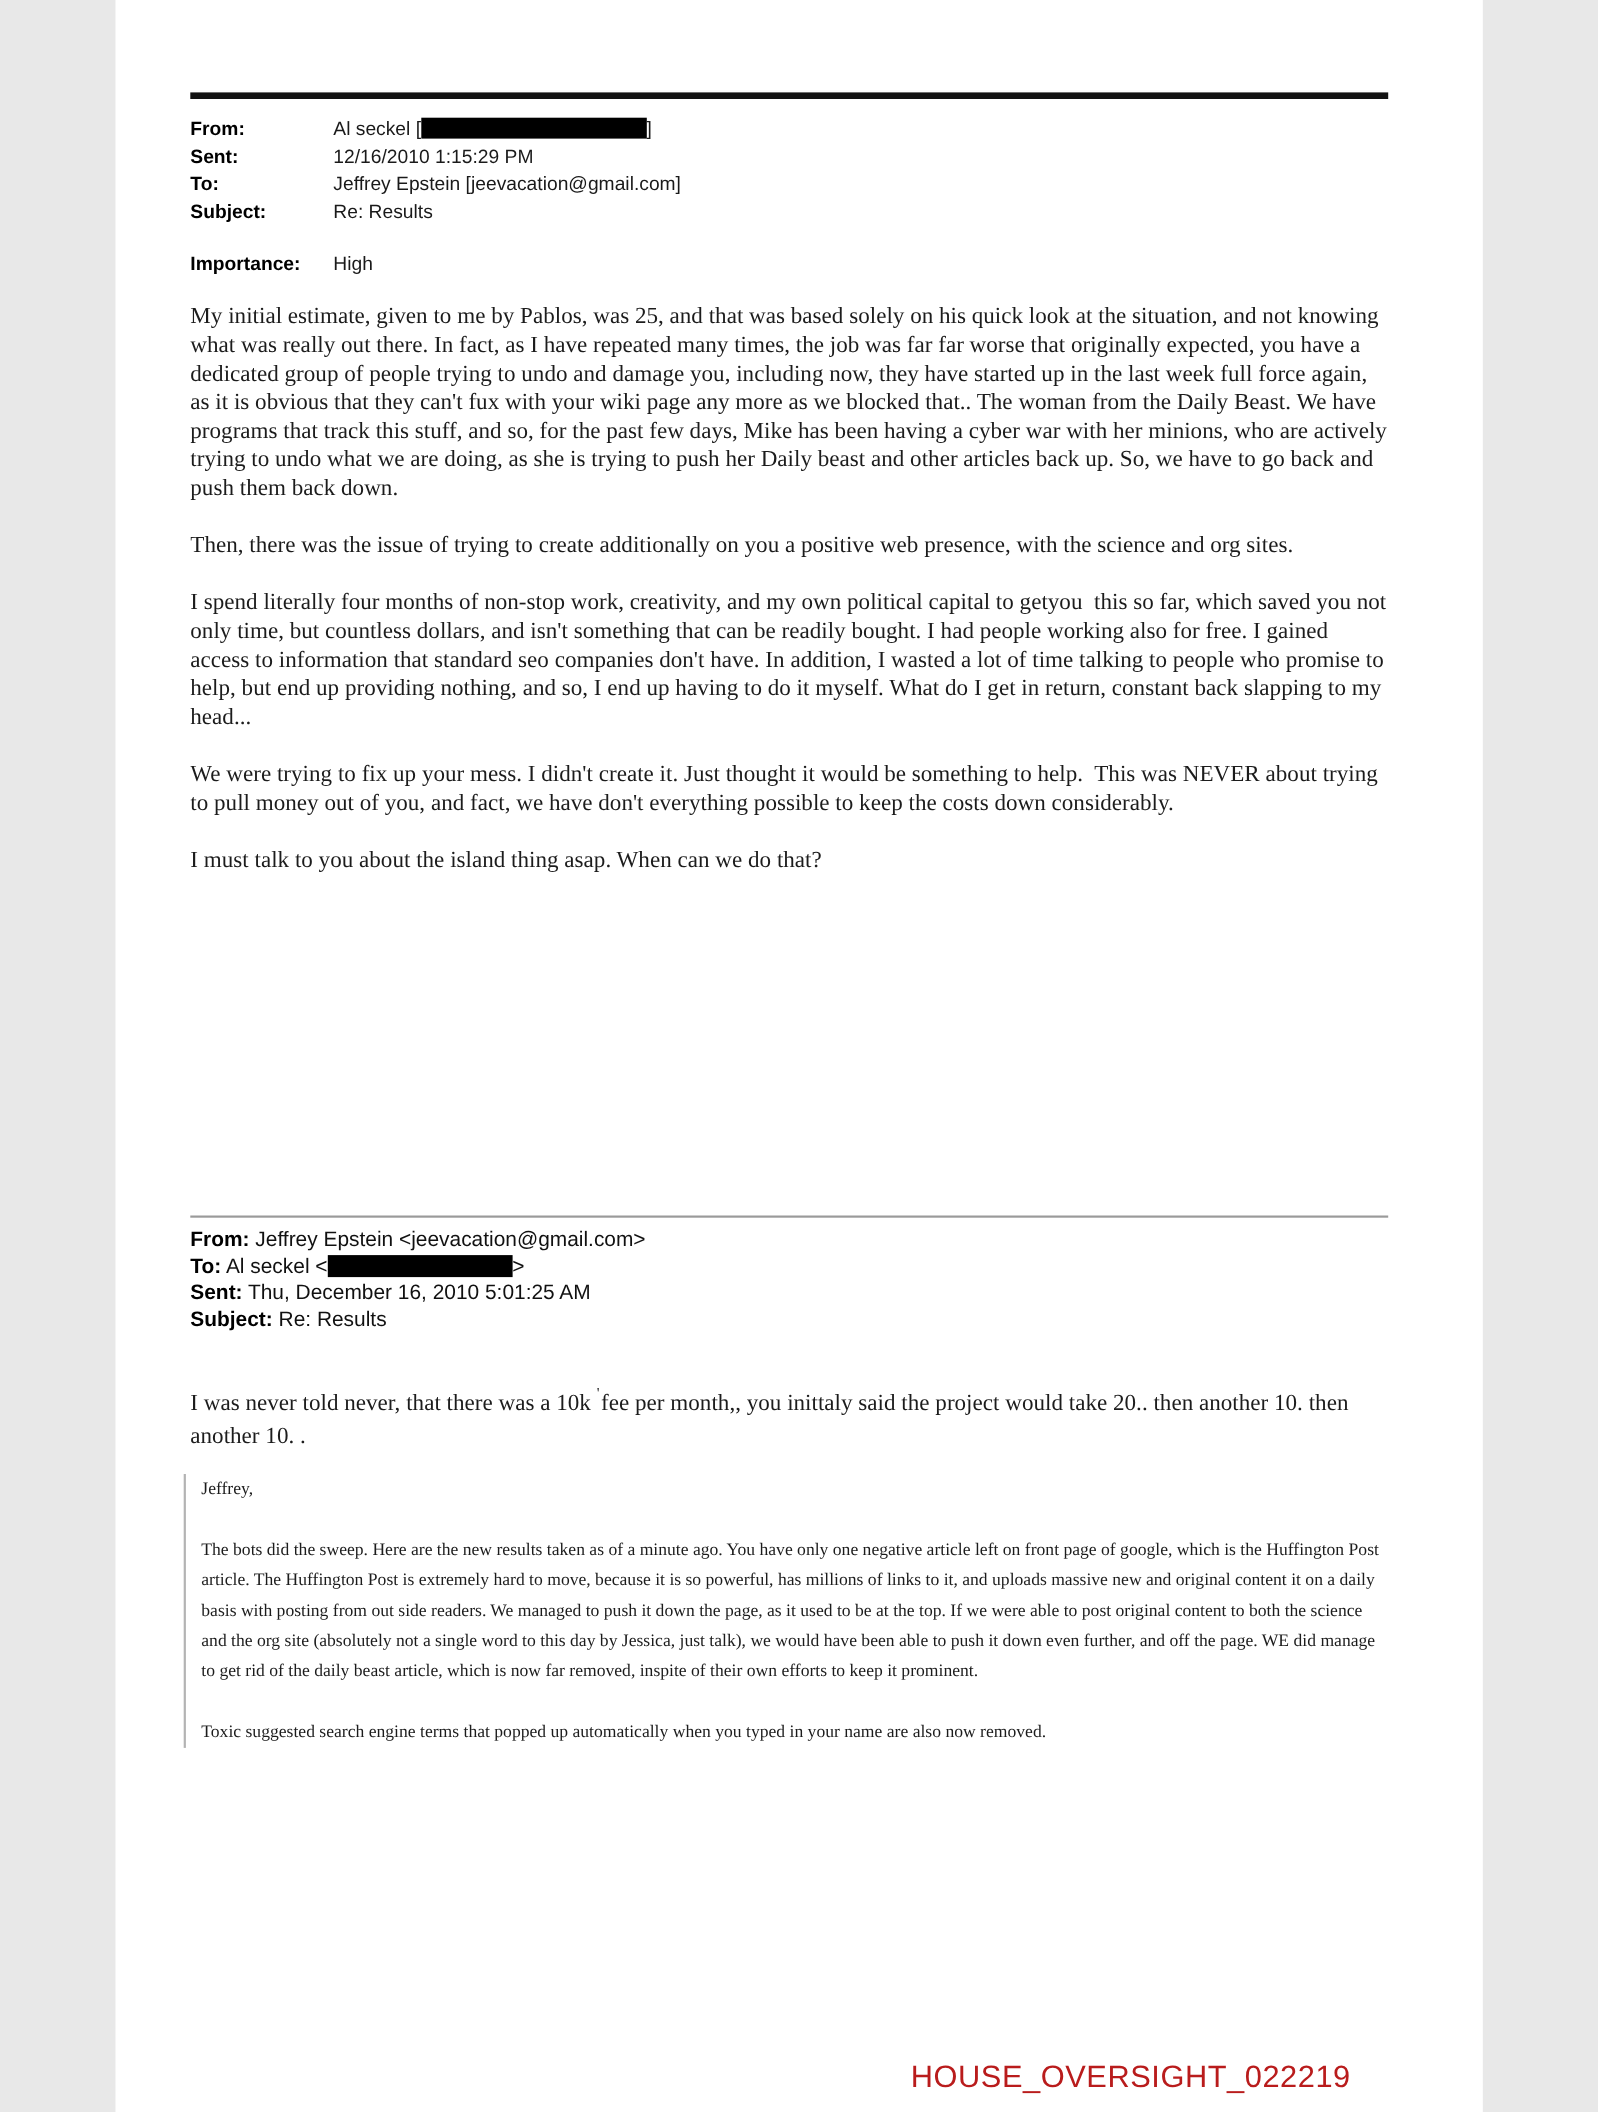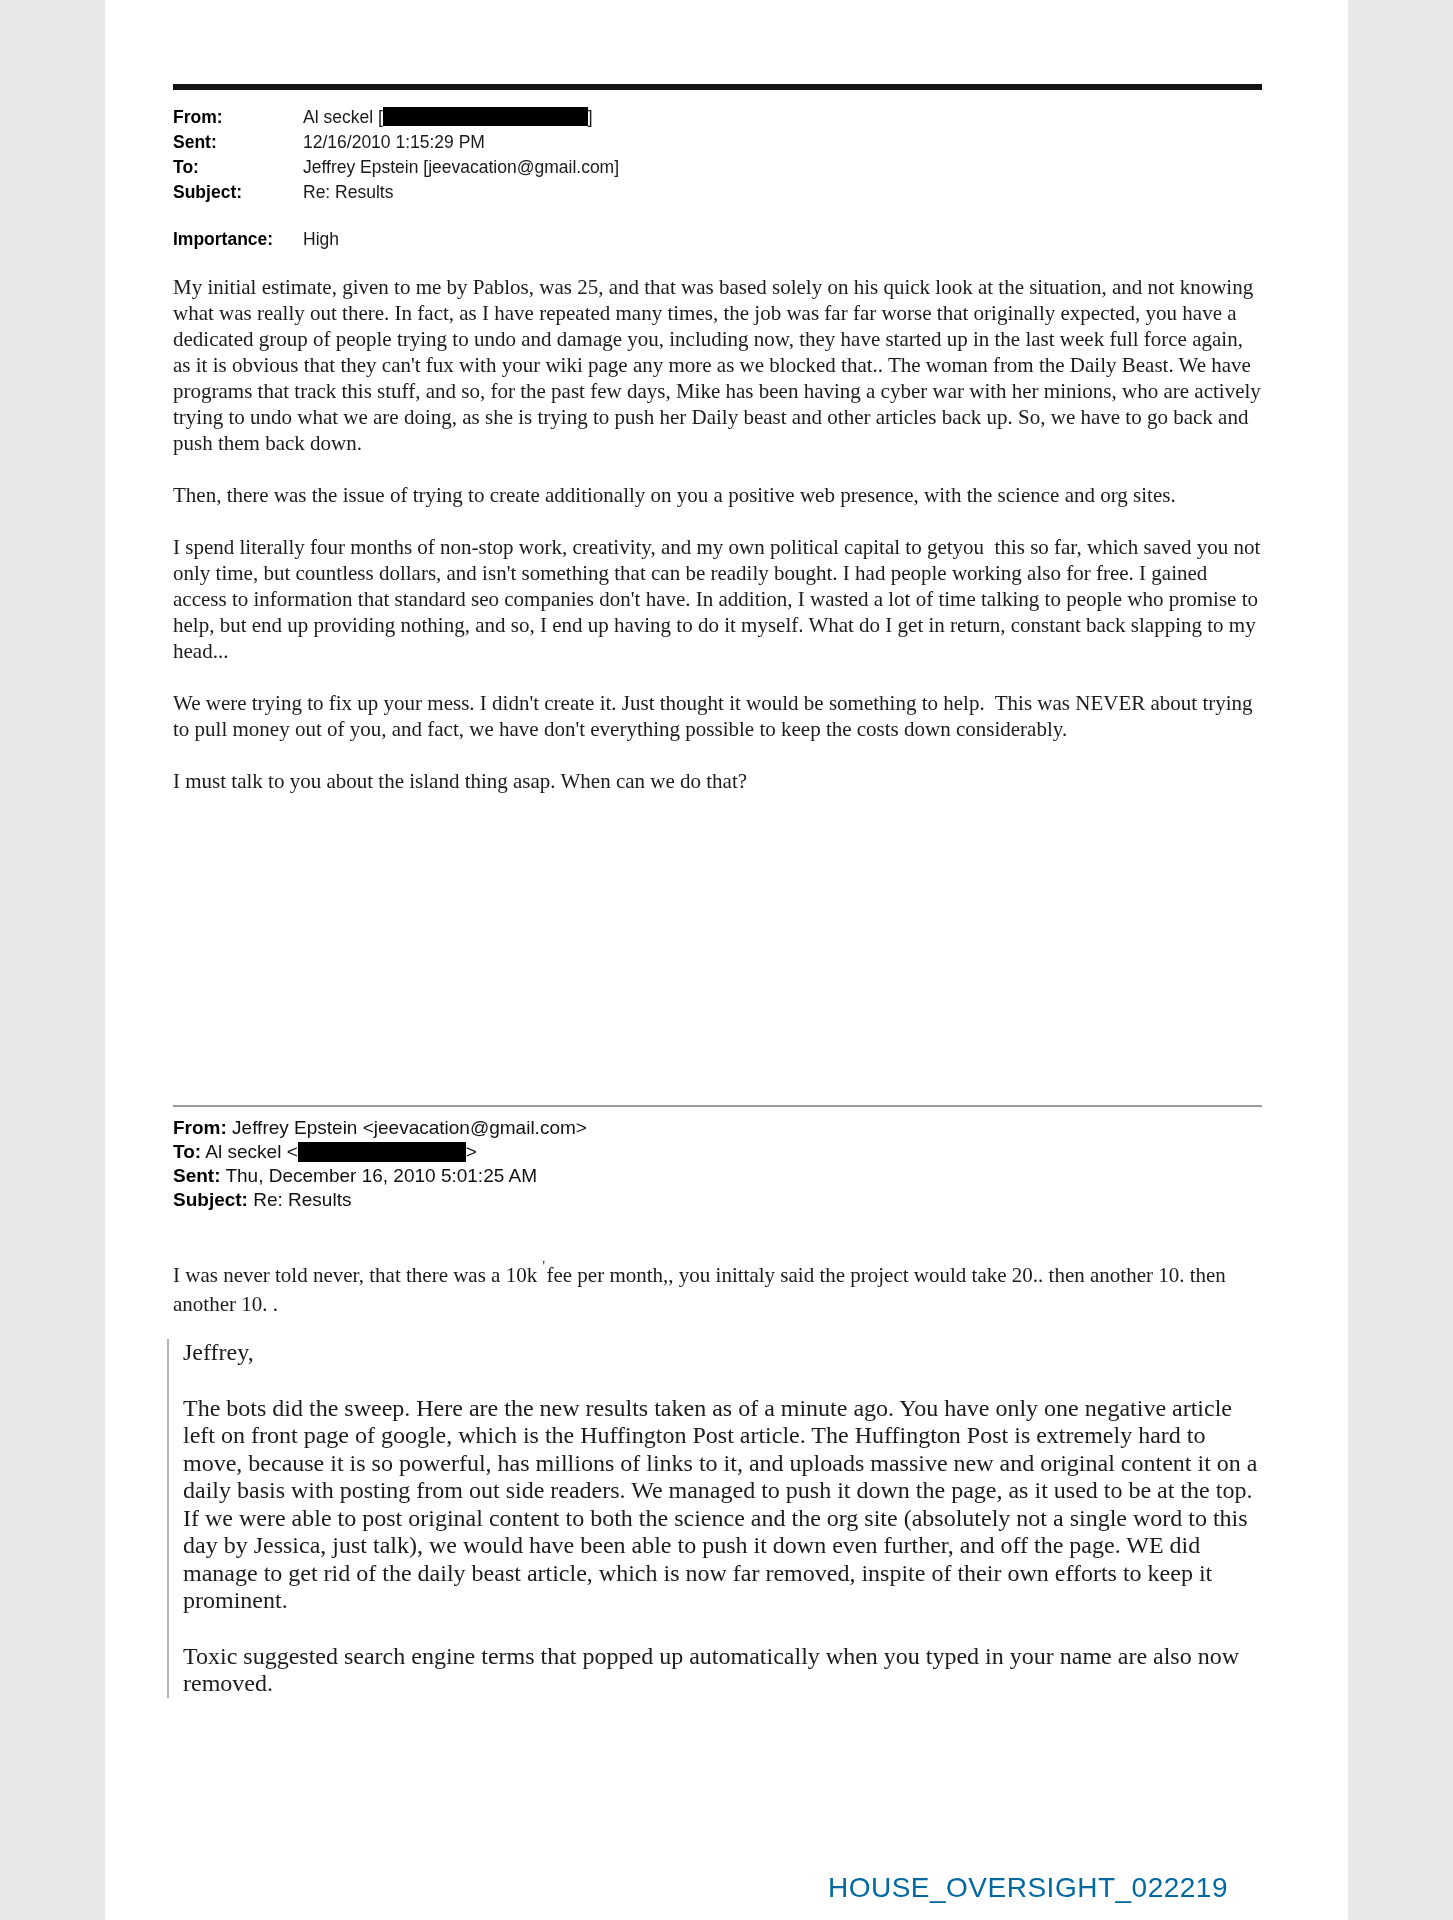--- a/index.html
+++ b/index.html
@@ -60,29 +60,29 @@
     transform:translateY(-11px); width:4px; overflow:visible;
   }
 
   .attribution { margin-top:50px; font-size:22px; line-height:28px; white-space:pre-wrap; }
 
   
   .quote-block {
     margin-top:8px; margin-left:-6px;
     border-left:2px solid #b3b3b3;
     padding-left:14px;
-    font-size:24px; line-height:27.5px;
+    font-size:16px; line-height:27.5px;
   }
   .quote-block .qpara { margin:0 0 28px 0; white-space:pre-wrap; }
   .greeting { margin:0 0 28px 0; }
 
   .bates {
     position:absolute; top:1872px; right:120px;
     font-family:"Liberation Sans", sans-serif;
-    font-size:28px; color:#0369a1; letter-spacing:0.5px;
+    font-size:28px; color:#b91c1c; letter-spacing:0.5px;
   }
 </style>
 </head>
 <body>
 
 <div class="page">
   <div class="content">
 
     <div class="rule-thick"></div>
 

